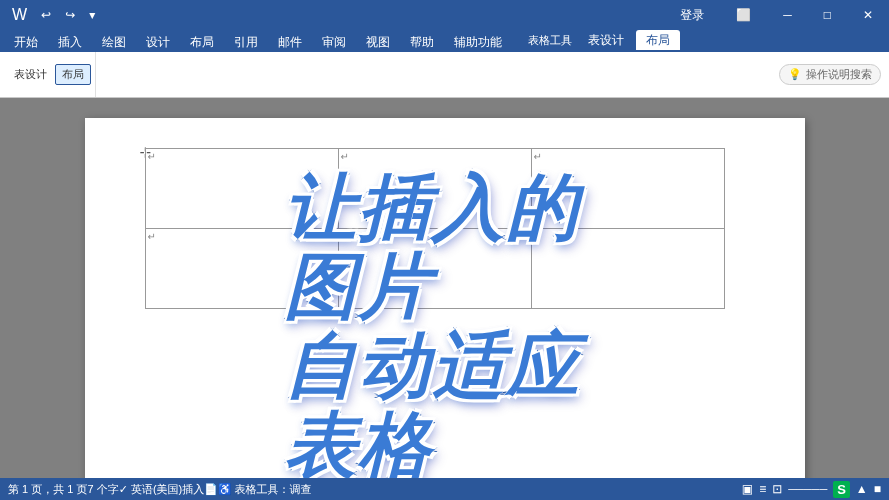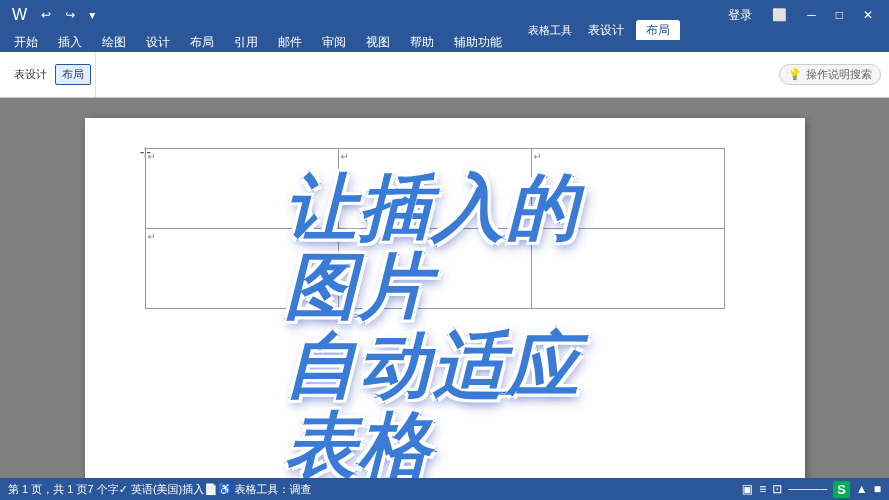--- a/index.html
+++ b/index.html
@@ -38,21 +38,21 @@
       color: #fff;
       font-size: 12px;
       position: absolute;
       left: 50%;
       transform: translateX(-50%);
       white-space: nowrap;
     }
     #title-bar-right {
       display: flex;
       align-items: center;
-      gap: 4px;
+      gap: 16px;
     }
     .win-btn {
       color: #fff;
       font-size: 12px;
       padding: 2px 8px;
       cursor: pointer;
     }
 
     
     #ribbon-tabs {
@@ -76,21 +76,21 @@
     .ribbon-tab.active {
       background: #fff;
       color: #2b579a;
     }
     .ribbon-tab-right {
       margin-left: auto;
       display: flex;
       align-items: center;
       gap: 2px;
       padding-right: 4px;
-      padding-bottom: 12px;
+      padding-bottom: 2px;
     }
 
     
     #ribbon-bar {
       background: #fff;
       border-bottom: 1px solid #c8c8c8;
       height: 46px;
       display: flex;
       align-items: center;
       padding: 0 4px;

